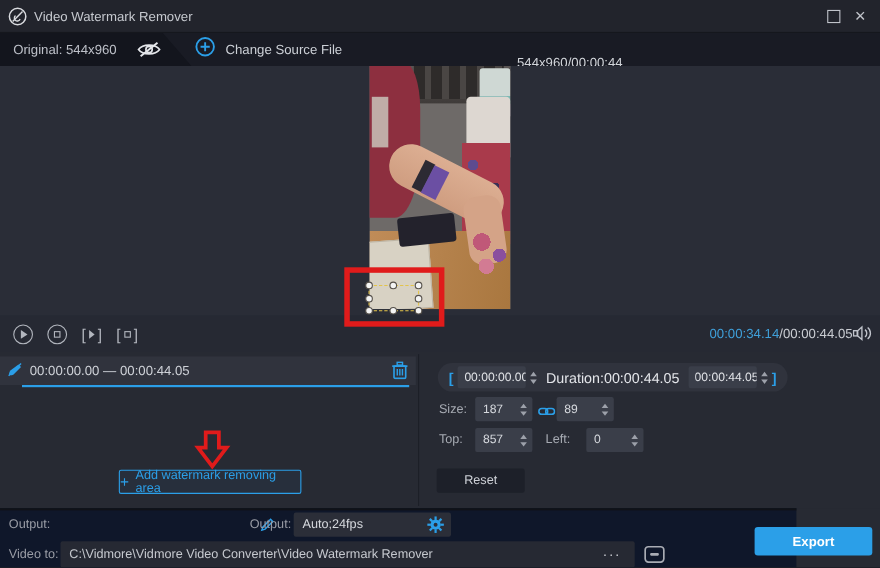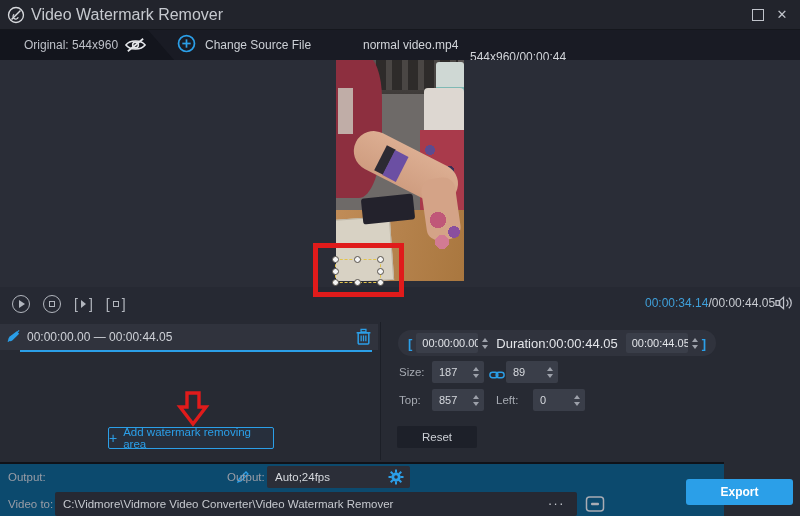--- a/index.html
+++ b/index.html
@@ -2,29 +2,29 @@
 <html><head>
 <meta charset="utf-8">
 <style>
   html,body{margin:0;padding:0;background:#1a1c22;}
   *{box-sizing:border-box;font-family:"Liberation Sans",sans-serif;}
   .app{position:relative;width:800px;height:516px;background:#272a33;overflow:hidden;color:#c6c9cf;}
 
   
   .titlebar{position:absolute;left:0;top:0;width:800px;height:30px;background:#22242c;border-bottom:1px solid #15171d;}
   .app-logo{position:absolute;left:7px;top:6px;width:18px;height:18px;}
-  .win-title{position:absolute;left:31px;top:0;line-height:30px;font-size:16px;color:#c6c9cf;}
+  .win-title{position:absolute;left:31px;top:0;line-height:30px;font-size:12px;color:#c6c9cf;}
   .btn-max{position:absolute;right:36px;top:9px;width:12px;height:12px;border:1px solid #c0c3ca;cursor:pointer;}
   .btn-close{position:absolute;right:8px;top:0;width:20px;height:30px;line-height:30px;text-align:center;font-size:13px;color:#c0c3ca;cursor:pointer;}
 
   
   .source-bar{position:absolute;left:0;top:30px;width:800px;height:30px;background:#191b24;}
   .src-left{position:absolute;left:0;top:0;width:176px;height:30px;background:#13151d;
     clip-path:polygon(0 0,148px 0,174px 100%,0 100%);}
-  .src-left .lbl{position:absolute;left:24px;top:0;line-height:30px;font-size:12px;color:#bdc0c8;}
+  .src-left .lbl{position:absolute;left:12px;top:0;line-height:30px;font-size:12px;color:#bdc0c8;}
   .eye-ic{position:absolute;left:124px;top:7px;}
   .change-btn{position:absolute;left:177px;top:0;height:30px;display:flex;align-items:center;gap:9px;cursor:pointer;}
   .change-btn .lbl{font-size:12px;color:#ccd0d6;}
   .file-name{position:absolute;left:363px;top:0;line-height:30px;font-size:12px;color:#d2d5da;}
   .file-meta{position:absolute;left:470px;top:12px;line-height:30px;font-size:12px;color:#d2d5da;}
   .src-right{position:absolute;left:638px;top:0;width:162px;height:30px;background:#252831;
     clip-path:polygon(34px 0,100% 0,100% 100%,0 100%);}
   .src-right .lbl{position:absolute;right:10px;top:0;line-height:30px;font-size:12px;color:#bdc0c8;}
 
   
@@ -95,21 +95,21 @@
   .spin .up{width:0;height:0;border-left:3.5px solid transparent;border-right:3.5px solid transparent;border-bottom:4.5px solid #9da1aa;}
   .spin .dn{width:0;height:0;border-left:3.5px solid transparent;border-right:3.5px solid transparent;border-top:4.5px solid #9da1aa;}
   .fld-lbl{position:absolute;font-size:11.5px;color:#a6aab2;}
   .numfield{position:absolute;width:52px;height:22px;background:#3a3e49;border-radius:2px;display:flex;align-items:center;padding:0 5px 0 7px;justify-content:space-between;}
   .numfield input{flex:1;width:24px;background:transparent;border:none;color:#d6d9de;font-size:11px;padding:0;}
   .chain{position:absolute;left:489px;top:46px;}
   .reset-btn{position:absolute;left:397px;top:106px;width:80px;height:22px;background:#1d2029;border:none;border-radius:2px;
     color:#cdd0d6;font-size:11.5px;cursor:pointer;}
 
   
-  .bottom{position:absolute;left:0;top:462px;width:724px;height:54px;background:#0c4a6e;border-top:2px solid #101218;}
+  .bottom{position:absolute;left:0;top:462px;width:724px;height:54px;background:#0f172a;border-top:2px solid #101218;}
   .b-lbl{position:absolute;font-size:11.5px;color:#9a9da6;}
   .b-val{position:absolute;font-size:11.5px;color:#d6d9de;}
   .pencil{position:absolute;left:236px;top:6px;cursor:pointer;}
   .format-field{position:absolute;left:267px;top:2px;width:143px;height:22px;background:#2b2e38;border-radius:2px;cursor:pointer;}
   .format-field .txt{position:absolute;left:8px;top:0;line-height:22px;font-size:11.5px;color:#d6d9de;}
   .gear{position:absolute;right:6px;top:3px;cursor:pointer;}
   .save-field{position:absolute;left:55px;top:28px;width:522px;height:24px;background:#262933;border-radius:2px;}
   .save-field .txt{position:absolute;left:8px;top:0;line-height:24px;font-size:11.5px;color:#c6c9cf;white-space:nowrap;}
   .browse{position:absolute;right:12px;top:-3px;line-height:24px;font-size:13px;letter-spacing:2px;color:#c6c9cf;cursor:pointer;}
   .folder-btn{position:absolute;left:585px;top:31px;cursor:pointer;}
@@ -148,21 +148,20 @@
     <div class="change-btn">
       <span>
         <svg width="19" height="19" viewBox="0 0 20 20">
           <circle cx="10" cy="10" r="8.4" stroke="#2b9fe8" stroke-width="1.8" fill="none"></circle>
           <line x1="10" y1="5.6" x2="10" y2="14.4" stroke="#2b9fe8" stroke-width="1.8"></line>
           <line x1="5.6" y1="10" x2="14.4" y2="10" stroke="#2b9fe8" stroke-width="1.8"></line>
         </svg>
       </span>
       <span class="lbl">Change Source File</span>
     </div>
-    <span class="file-name">normal video.mp4</span>
     <span class="file-meta">544x960/00:00:44</span>
   </div>
 
   <div class="preview">
     <div class="video">
       <div class="v-shelf"></div>
       <div class="v-bottles"></div>
       <div class="v-cup"></div>
       <div class="v-shirt"></div>
       <div class="v-label"></div>

